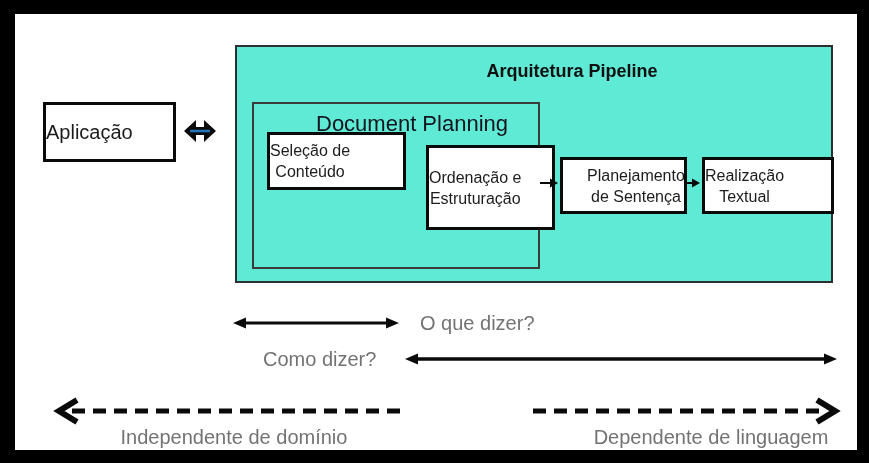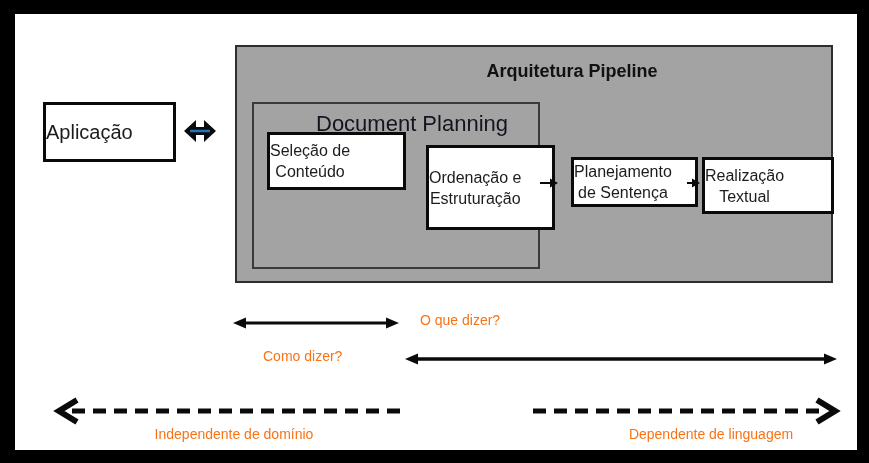--- a/index.html
+++ b/index.html
@@ -9,43 +9,43 @@
   }
   #panel{
     position:absolute;left:15px;top:14px;width:842px;height:436px;background:#fff;
   }
   .box{
     position:absolute;background:#fff;border:3px solid #0a0a0a;
     display:flex;align-items:center;justify-content:flex-start;text-align:center;
     box-sizing:border-box;
   }
   .thinbox{
-    position:absolute;background:#a3a3a3;border:2px solid #3c3c3c;box-sizing:border-box;
+    position:absolute;background:#5eead4;border:2px solid #3c3c3c;box-sizing:border-box;
   }
   .stage-label{
     white-space:pre-line;font-size:16px;line-height:21px;color:#1c1c1c;
   }
   #aplicacao-box{left:43px;top:102px;width:133px;height:60px;}
   #aplicacao-box .stage-label{font-size:20px;}
   #pipeline-box{left:235px;top:45px;width:598px;height:238px;border-color:#2e2e2e;}
   #pipeline-title{
     position:absolute;top:14px;left:335px;transform:translateX(-50%);
     font-weight:bold;font-size:18px;white-space:nowrap;color:#111;
   }
   #docplan-box{left:15px;top:55px;width:288px;height:167px;border-color:#3a3a3a;}
   #docplan-title{
     position:absolute;top:7px;left:158px;transform:translateX(-50%);
     font-size:22px;white-space:nowrap;color:#14141e;
   }
   #selecao-box{left:13px;top:28px;width:139px;height:58px;}
   #ordenacao-box{left:156px;top:41px;width:129px;height:85px;margin-left:16px;}
-  #planejamento-box{left:334px;top:110px;width:127px;height:50px;}
+  #planejamento-box{left:323px;top:110px;width:127px;height:57px;padding-left:24px;}
   #realizacao-box{left:465px;top:110px;width:132px;height:57px;}
   .annotation{
-    position:absolute;font-size:14px;color:#f97316;white-space:nowrap;
+    position:absolute;font-size:20px;color:#737373;white-space:nowrap;
   }
   #what-label{left:420px;top:312px;}
   #how-label{left:263px;top:348px;}
   #domain-label{left:120px;top:426px;width:228px;text-align:center;}
   #language-label{left:592px;top:426px;width:238px;text-align:center;}
   #arrow-layer{position:absolute;left:0;top:0;width:869px;height:463px;pointer-events:none;}
 </style>
 </head>
 <body>
 

